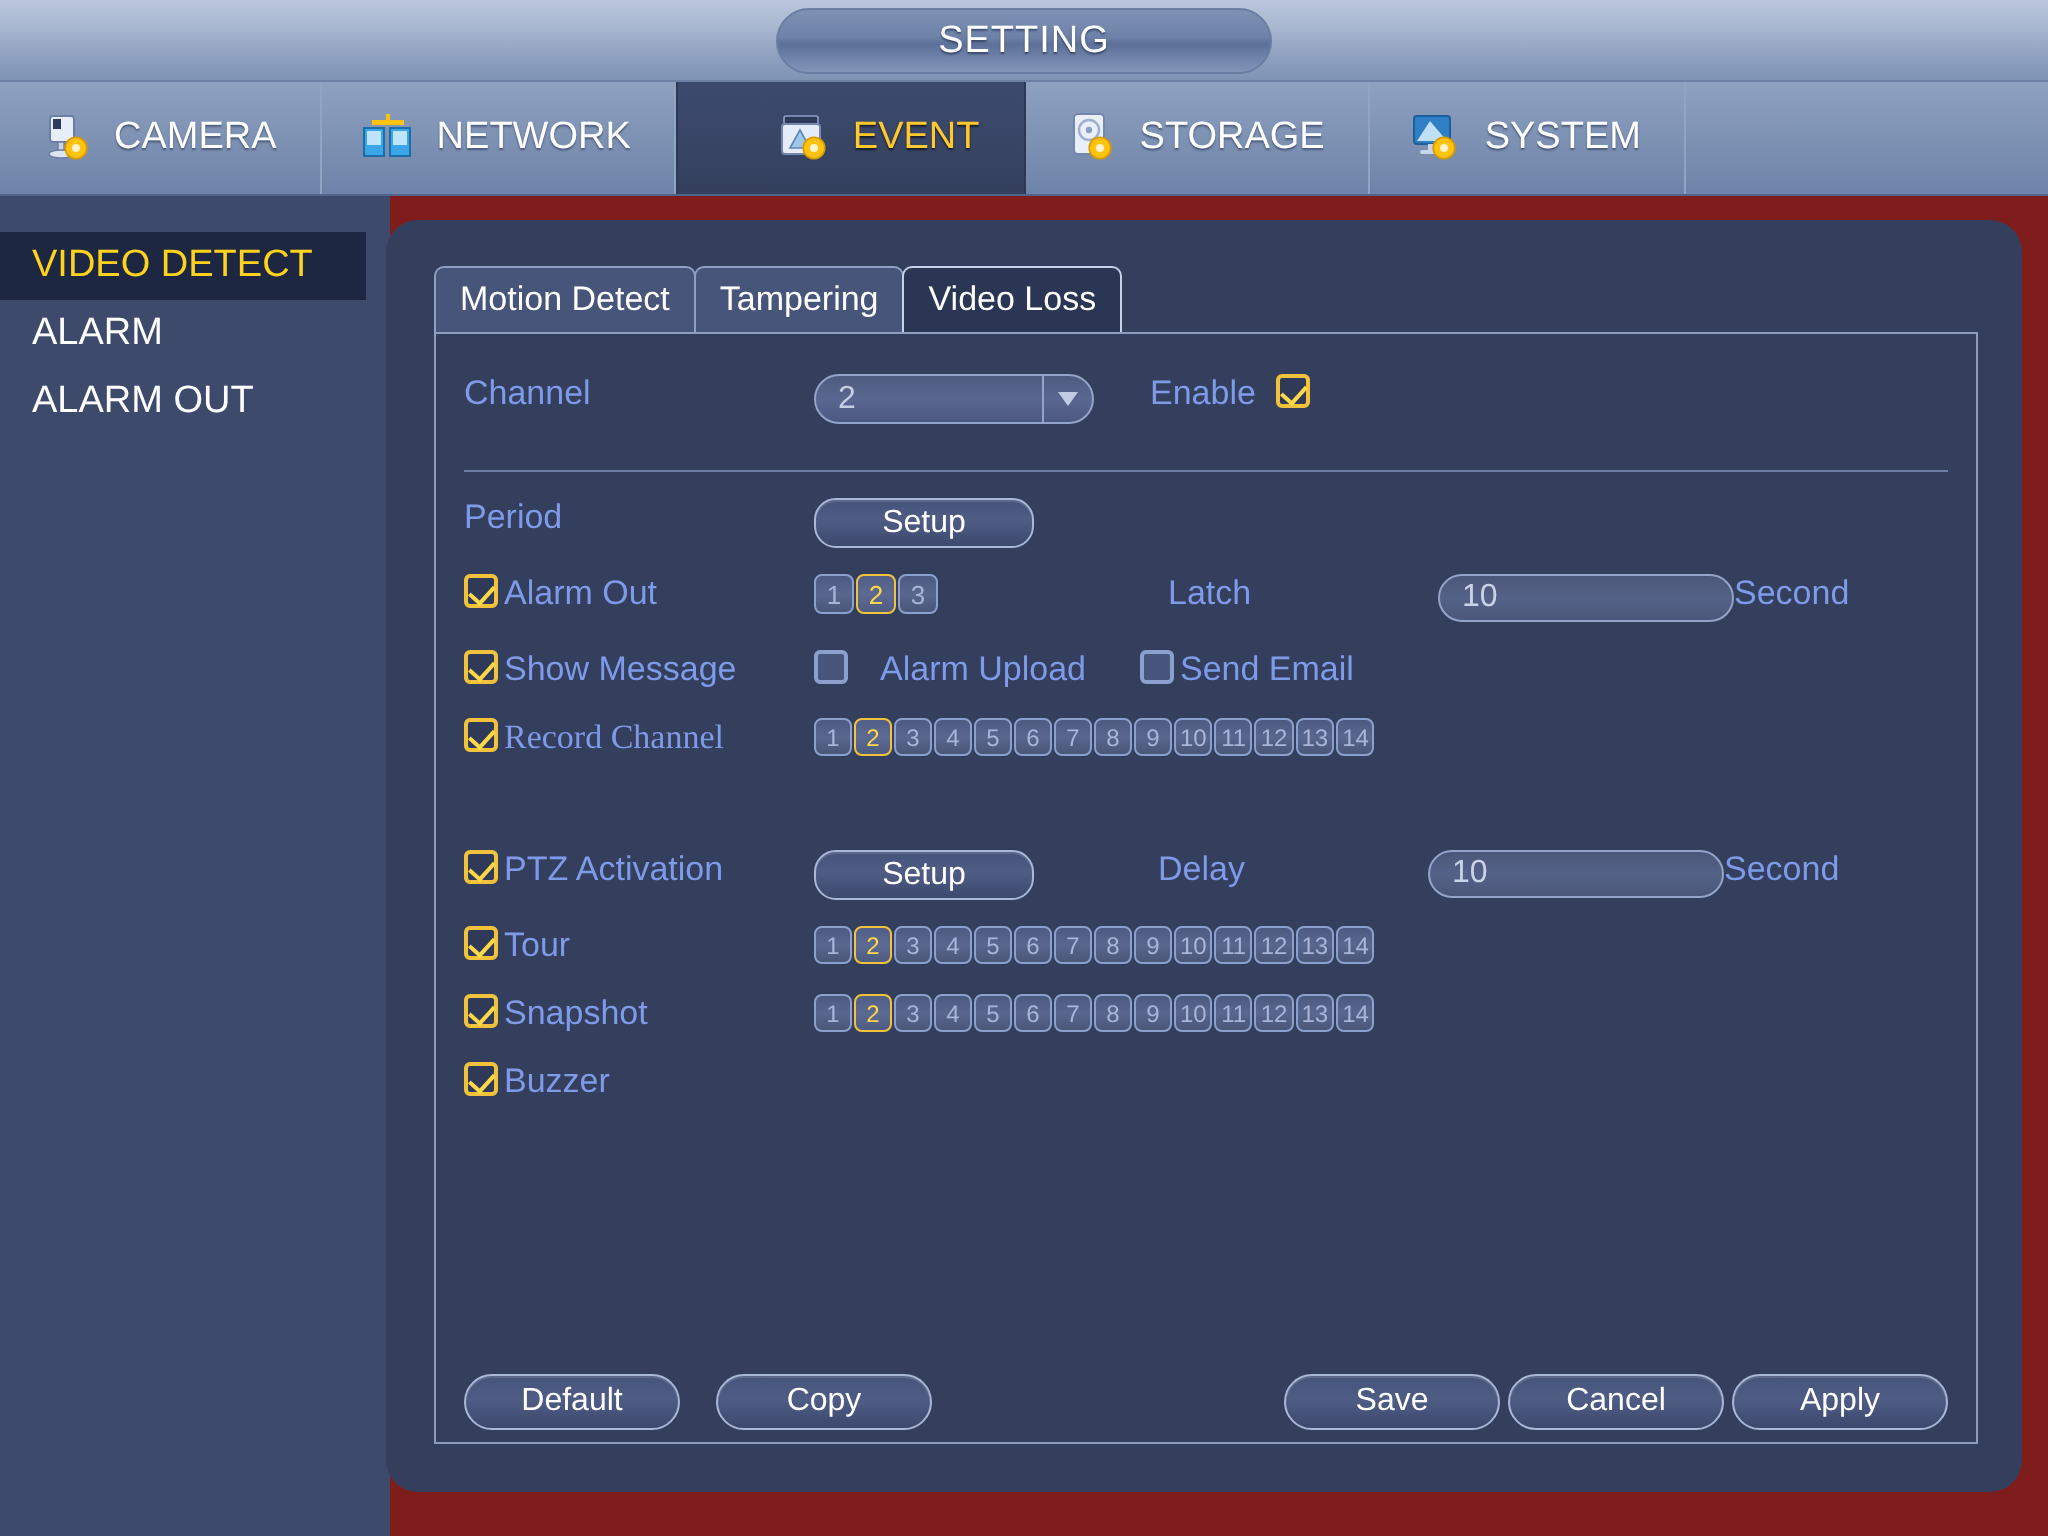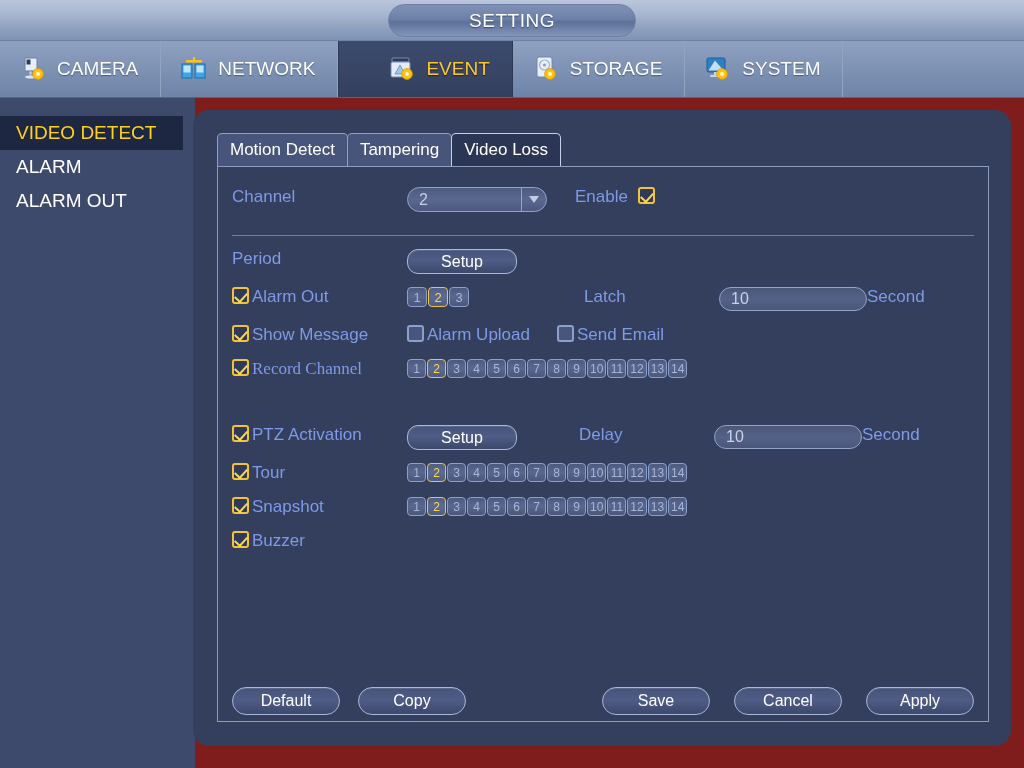--- a/index.html
+++ b/index.html
@@ -379,21 +379,21 @@
       <div class="pill-input">
         <span>10</span>
       </div>
       <span class="lbl">Second</span>
     </div>
 
     <div class="row" style="left:14px; top:158px;">
       <span class="cb on"></span>
       <span class="lbl" style="margin-left:3px; width:155px;">Show Message</span>
       <span class="cb off"></span>
-      <span class="lbl" style="margin-left:3px; width:130px;">Alarm Upload</span>
+      <span class="lbl" style="margin-left:16px; width:130px;">Alarm Upload</span>
       <span class="cb off"></span>
       <span class="lbl" style="margin-left:3px;">Send Email</span>
     </div>
 
     <div class="row" style="left:14px; top:192px;">
       <span class="cb on"></span>
       <span class="lbl" style="margin-left:3px; width:155px;font-family:Liberation Serif, serif;">Record Channel</span>
       <div class="chips">
         <span class="chip">1</span>
         <span class="chip sel">2</span>
@@ -474,21 +474,21 @@
 
     <div class="row" style="left:14px; top:520px; gap:18px;">
       <div class="btn btn-bottom" style="width:108px;">
         <span>Default</span>
       </div>
       <div class="btn btn-bottom" style="width:108px;">
         <span>Copy</span>
       </div>
     </div>
 
-    <div class="row" style="right:14px; top:520px; gap:24px;">
+    <div class="row" style="right:14px; top:520px; gap:4px;">
       <div class="btn btn-bottom" style="width:108px;">
         <span>Save</span>
       </div>
       <div class="btn btn-bottom" style="width:108px;">
         <span>Cancel</span>
       </div>
       <div class="btn btn-bottom" style="width:108px;">
         <span>Apply</span>
       </div>
     </div>

